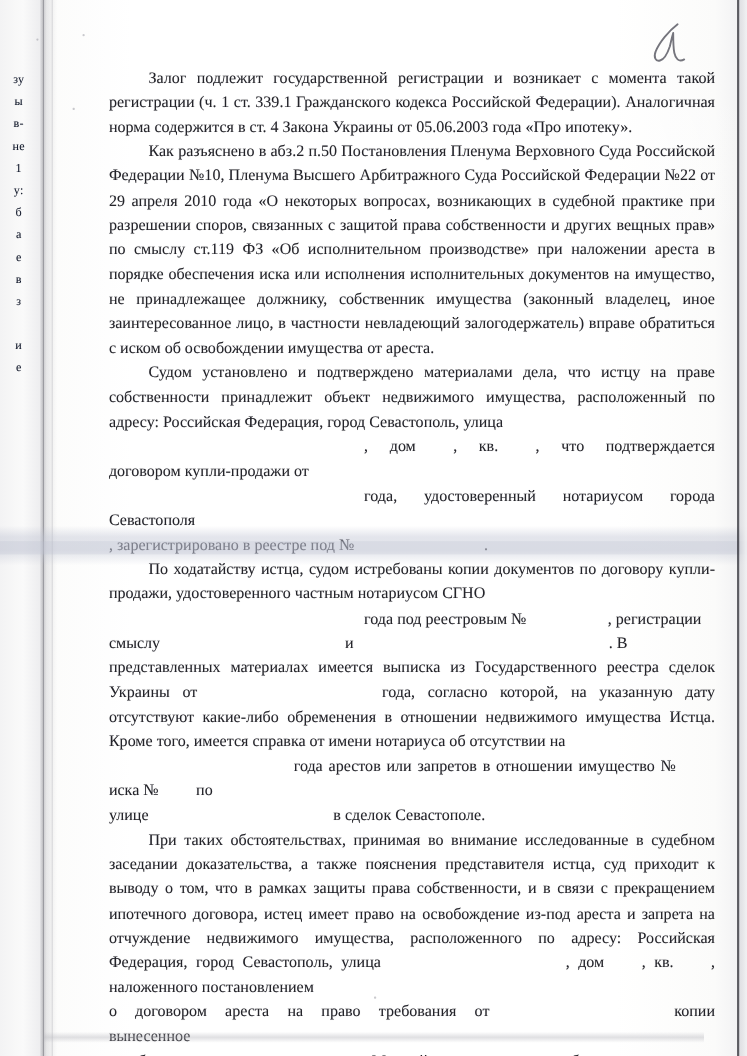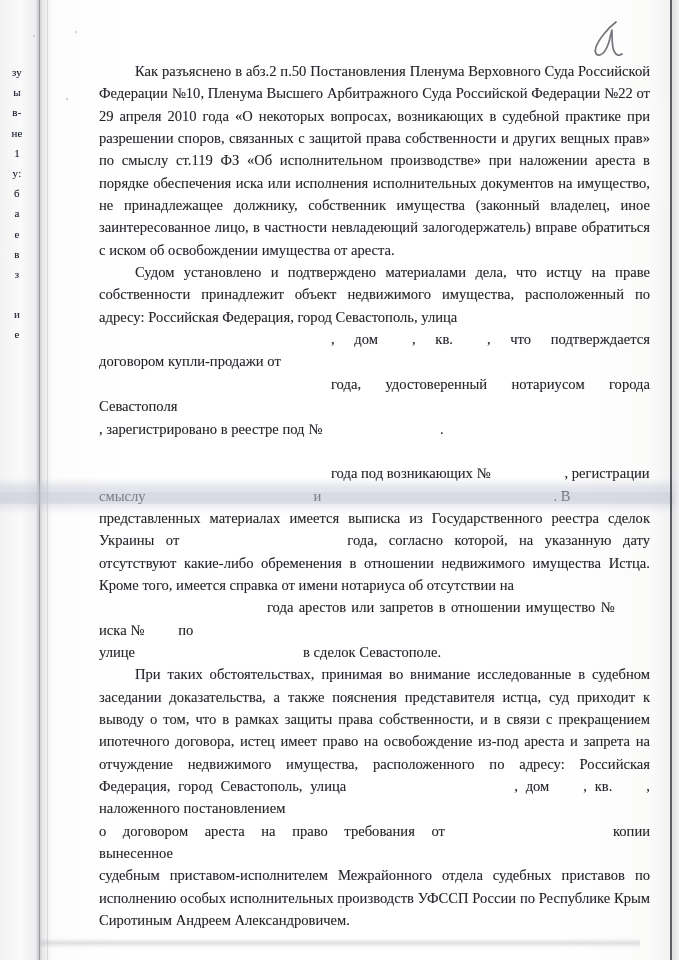--- a/index.html
+++ b/index.html
@@ -211,36 +211,38 @@
 
   <div class="hand-mark" title="2">
     <svg width="46" height="48" viewBox="0 0 46 48" aria-hidden="true">
       <path d="M30 6 C22 12, 13 23, 10 31 C8 36, 10 40, 14 39 C18 38, 21 32, 23 26
                C24 22, 25 17, 26 14 C26 19, 26 27, 27 32 C28 37, 31 41, 36 38" fill="none" stroke="#5d5d66" stroke-width="1.7" stroke-linecap="round" stroke-linejoin="round" opacity="0.85"></path>
     </svg>
   </div>
 
   <div class="doc-body">
 
+    <p class="para nostretch">Залог подлежит государственной регистрации и возникает с момента такой регистрации (ч. 1 ст. 339.1 Гражданского кодекса Российской Федерации). Аналогичная норма содержится в ст. 4 Закона Украины от 05.06.2003 года «Про ипотеку».</p>
 
     <p class="para nostretch">Как разъяснено в абз.2 п.50 Постановления Пленума Верховного Суда Российской Федерации №10, Пленума Высшего Арбитражного Суда Российской Федерации №22 от 29 апреля 2010 года «О некоторых вопросах, возникающих в судебной практике при разрешении споров, связанных с защитой права собственности и других вещных прав» по смыслу ст.119 ФЗ «Об исполнительном производстве» при наложении ареста в порядке обеспечения иска или исполнения исполнительных документов на имущество, не принадлежащее должнику, собственник имущества (законный владелец, иное заинтересованное лицо, в частности невладеющий залогодержатель) вправе обратиться с иском об освобождении имущества от ареста.</p>
 
     <p class="para nostretch">
       <span>Судом установлено и подтверждено материалами дела, что истцу на праве собственности принадлежит объект недвижимого имущества, расположенный по адресу: Российская Федерация, город Севастополь, улица</span>
       <br>
       <span class="gap-xxl"></span><span>, дом</span><span class="gap-s"></span><span>, кв.</span><span class="gap-s"></span><span>, что подтверждается договором купли-продажи от</span>
       <br>
       <span class="gap-xxl"></span><span>года, удостоверенный нотариусом города Севастополя</span>
       <br>
       <span>, зарегистрировано в реестре под №</span><span class="gap-l"></span>.
     </p>
 
     <p class="para nostretch">
-      <br>
-      <span class="gap-xxl"></span><span>года под возникающих №</span><span class="gap-m"></span><span>, регистрации</span>
+      <span>По ходатайству истца, судом истребованы копии документов по договору купли-продажи, удостоверенного частным нотариусом СГНО</span>
+      <br>
+      <span class="gap-xxl"></span><span>года под реестровым №</span><span class="gap-m"></span><span>, регистрации</span>
       <br>
       <span>смыслу</span><span class="gap-xl"></span><span>и</span><span class="gap-xxl"></span><span>. В</span>
       <br>
       <span>представленных материалах имеется выписка из Государственного реестра сделок Украины от</span><span class="gap-xl"></span><span>года, согласно которой, на указанную дату отсутствуют какие-либо обременения в отношении недвижимого имущества Истца. Кроме того, имеется справка от имени нотариуса об отсутствии на</span>
       <br>
       <span class="gap-xl"></span><span>года арестов или запретов в отношении имущество №</span><span class="gap-s"></span><span>иска №</span><span class="gap-s"></span><span>по</span>
       <br>
       <span>улице</span><span class="gap-xl"></span><span>в сделок Севастополе.</span>
     </p>
 

